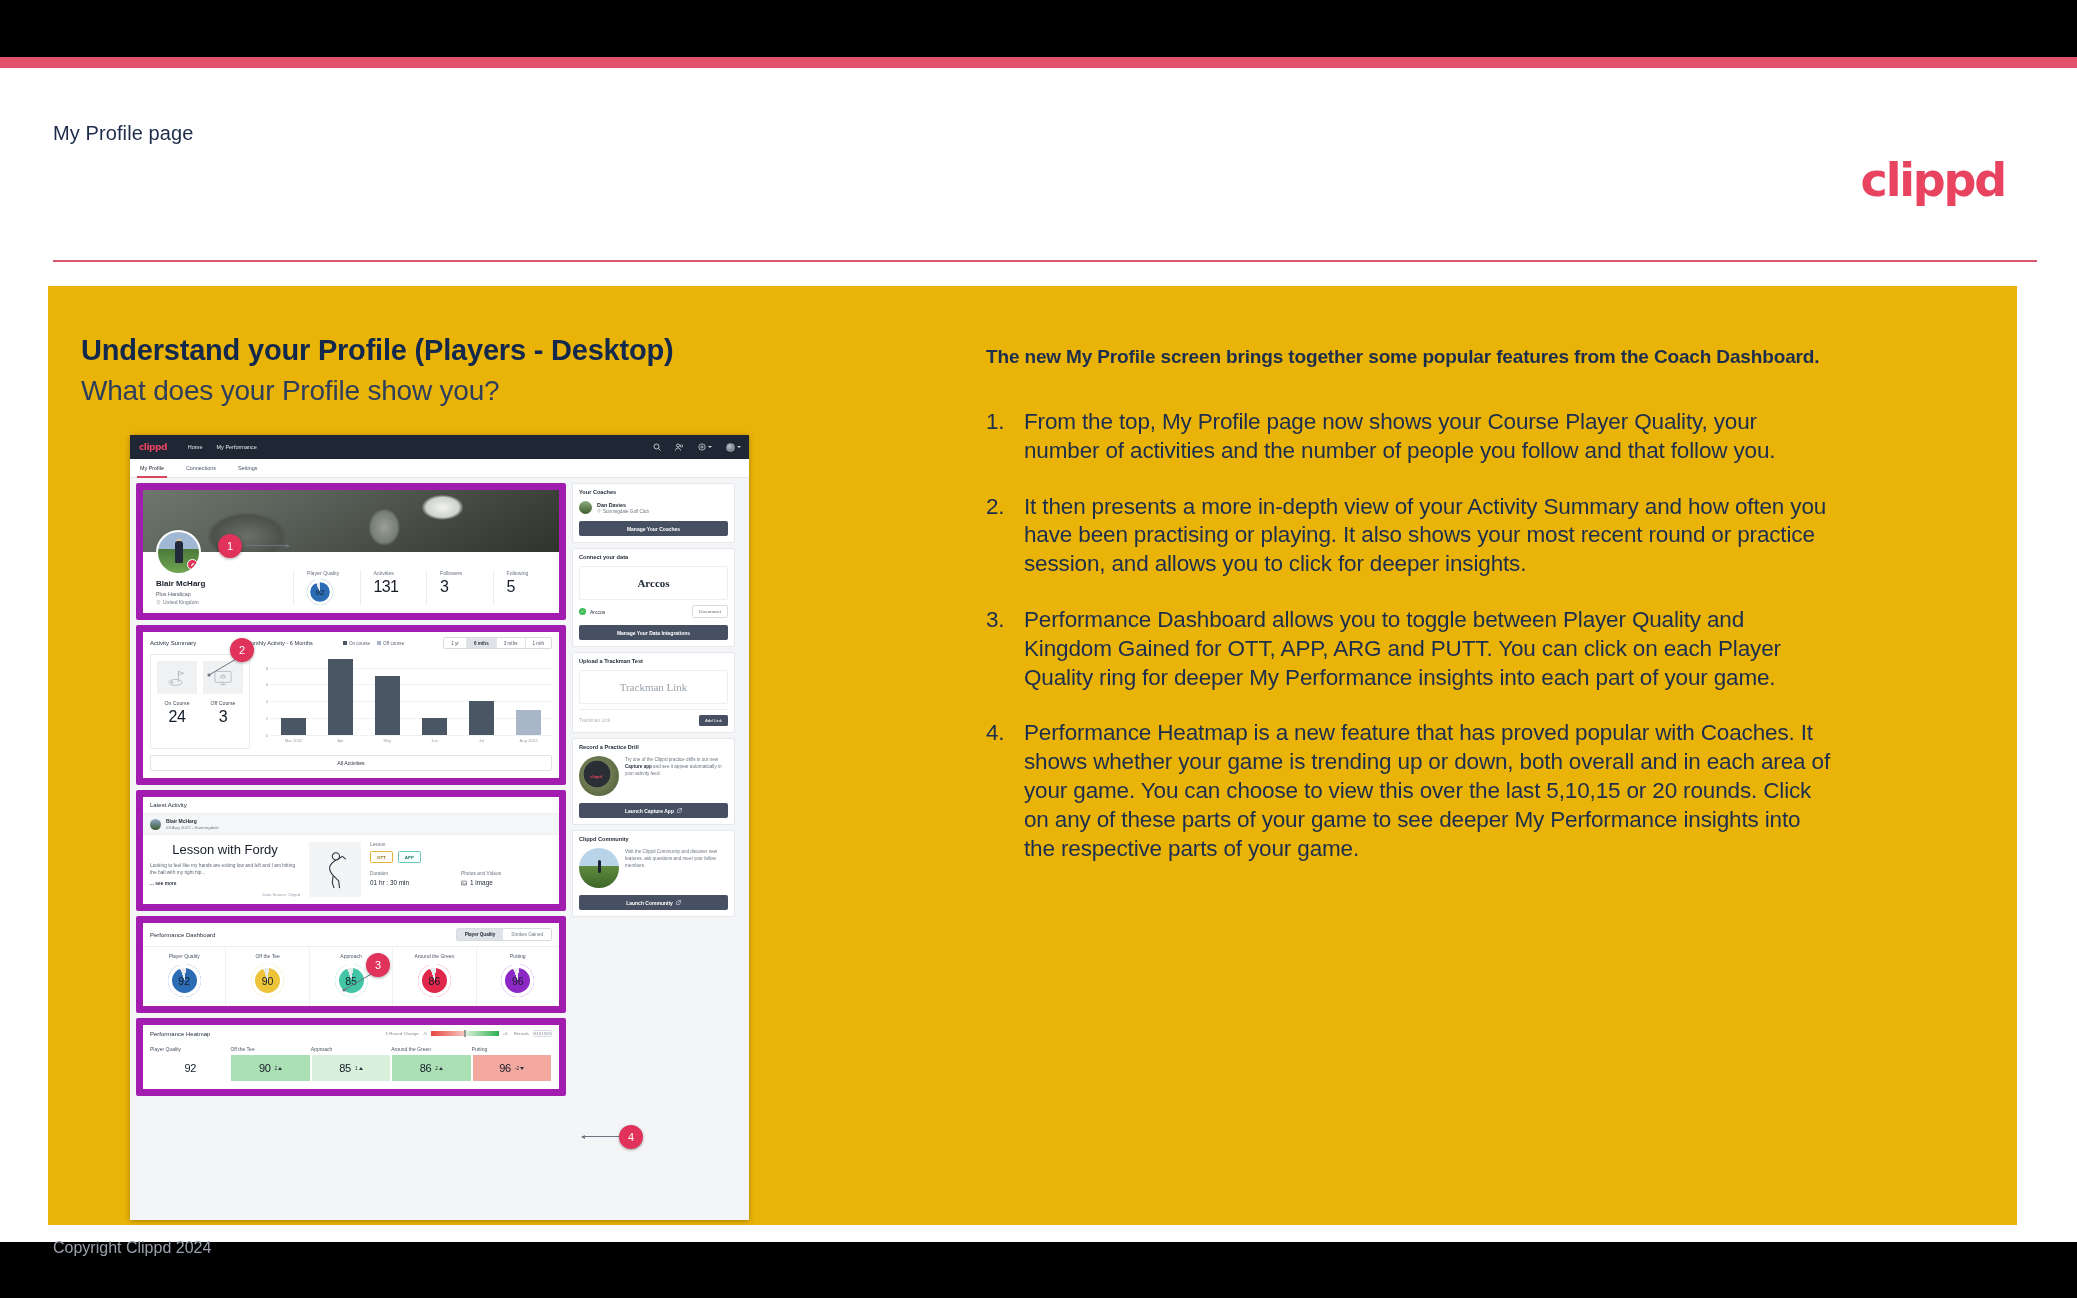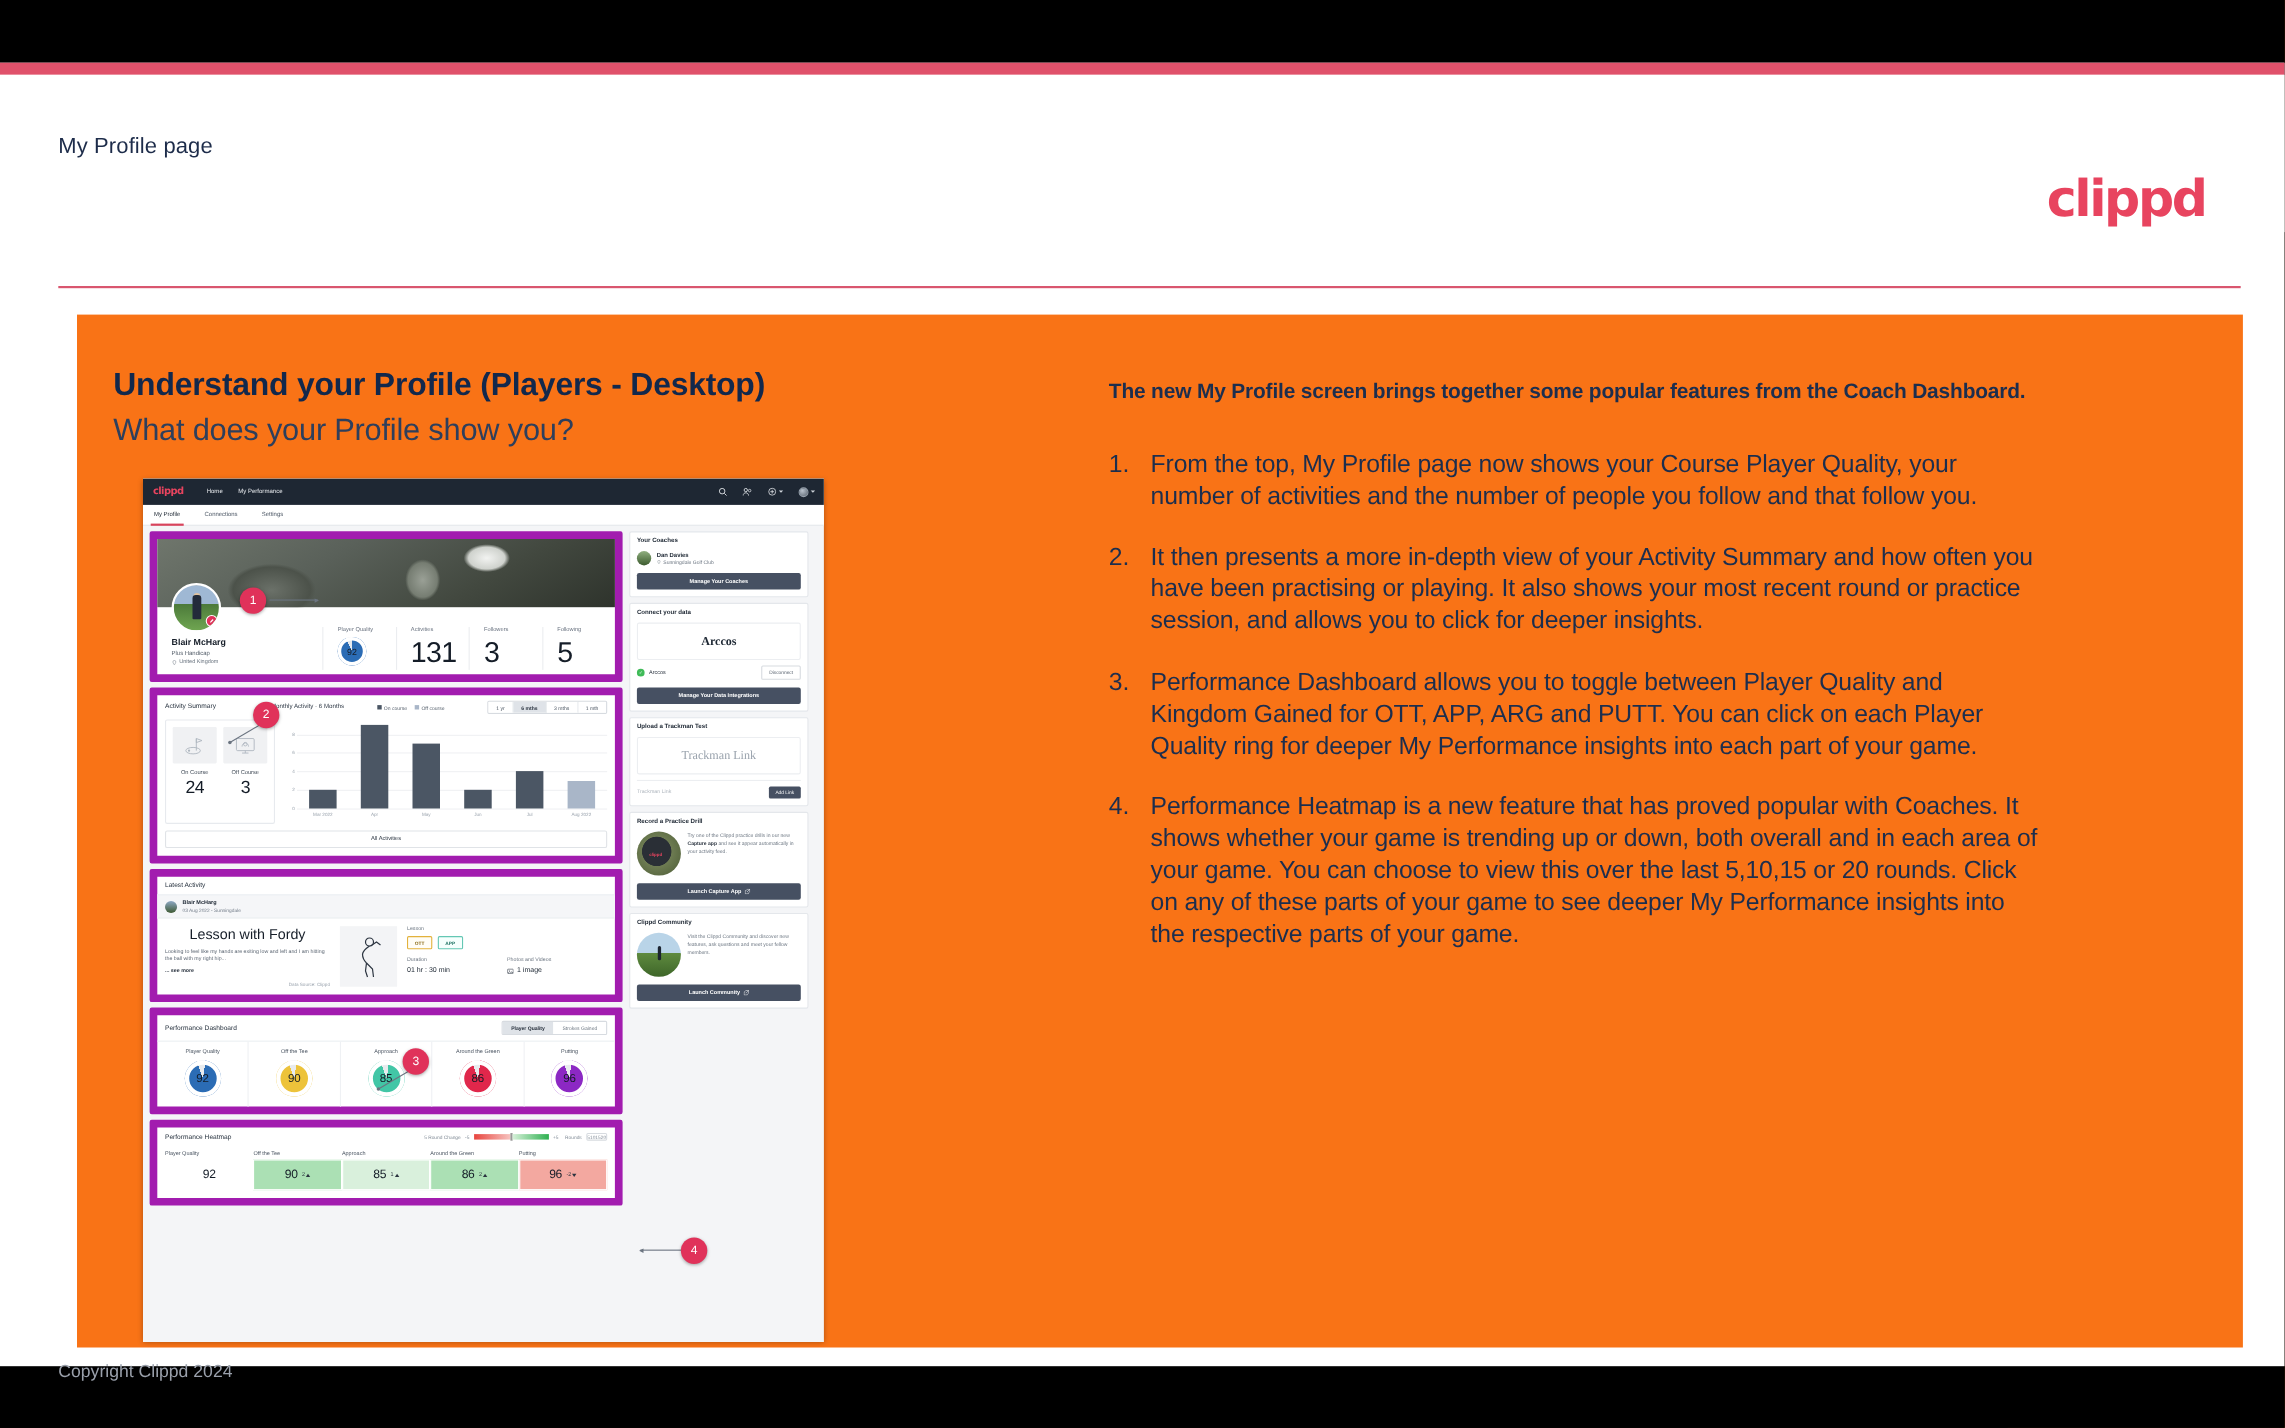--- a/index.html
+++ b/index.html
@@ -30,23 +30,23 @@
     position:absolute; right:72px; top:112px; transform: translateY(-50%);
     font-size:46px; font-weight:800; color:#e8445f;
     letter-spacing:-2.2px; font-family:"DejaVu Sans", sans-serif;
   }
   .head-rule {
     position:absolute; left:53px; right:40px; top:203px; height:2px; background:#d9566f;
   }
 
   
   .panel {
-    position:absolute; left:70px; top:229px;
+    position:absolute; left:48px; top:229px;
     width:1969px; height:939px;
-    background:#f97316;
+    background:#eab308;
   }
   .h-main {
     position:absolute; left:33px; top:48px;
     font-size:29px; font-weight:700; color:#12284c; letter-spacing:-.2px;
   }
   .h-sub {
     position:absolute; left:33px; top:89px;
     font-size:28px; font-weight:400; color:#2e3f5c; letter-spacing:-.2px;
   }
 
@@ -142,21 +142,21 @@
   }
   .hero-info { padding:27px 0 8px 13px; }
   .hero-name { font-size:8px; font-weight:700; color:#151d28; }
   .hero-hcp { font-size:5.4px; color:#525c68; margin-top:2.5px; }
   .hero-loc { font-size:5px; color:#69737f; margin-top:2.5px; display:flex; align-items:center; gap:2px; }
 
   .hero-row { display:flex; align-items:flex-start; }
   .hero-stats { display:flex; flex:1; padding-top:18px; }
   .stat { flex:1; border-left:1px solid #ebedf0; padding-left:13px; }
   .stat .lbl { font-size:5.2px; color:#6a7380; }
-  .stat .val { font-size:26px; font-weight:400; color:#151d28; margin-top:2px; letter-spacing:-.6px; }
+  .stat .val { font-size:16px; font-weight:400; color:#151d28; margin-top:2px; letter-spacing:-.6px; }
   .ring-stat { flex:1; border-left:1px solid #ebedf0; padding-left:13px; }
   .ring-stat .lbl { font-size:5.2px; color:#6a7380; }
   .pq-ring {
     margin-top:3px; width:26px; height:26px; border-radius:50%;
     display:flex; align-items:center; justify-content:center;
     font-size:8px; font-weight:500; color:#151d28;
   }
 
   
   .card-head {

